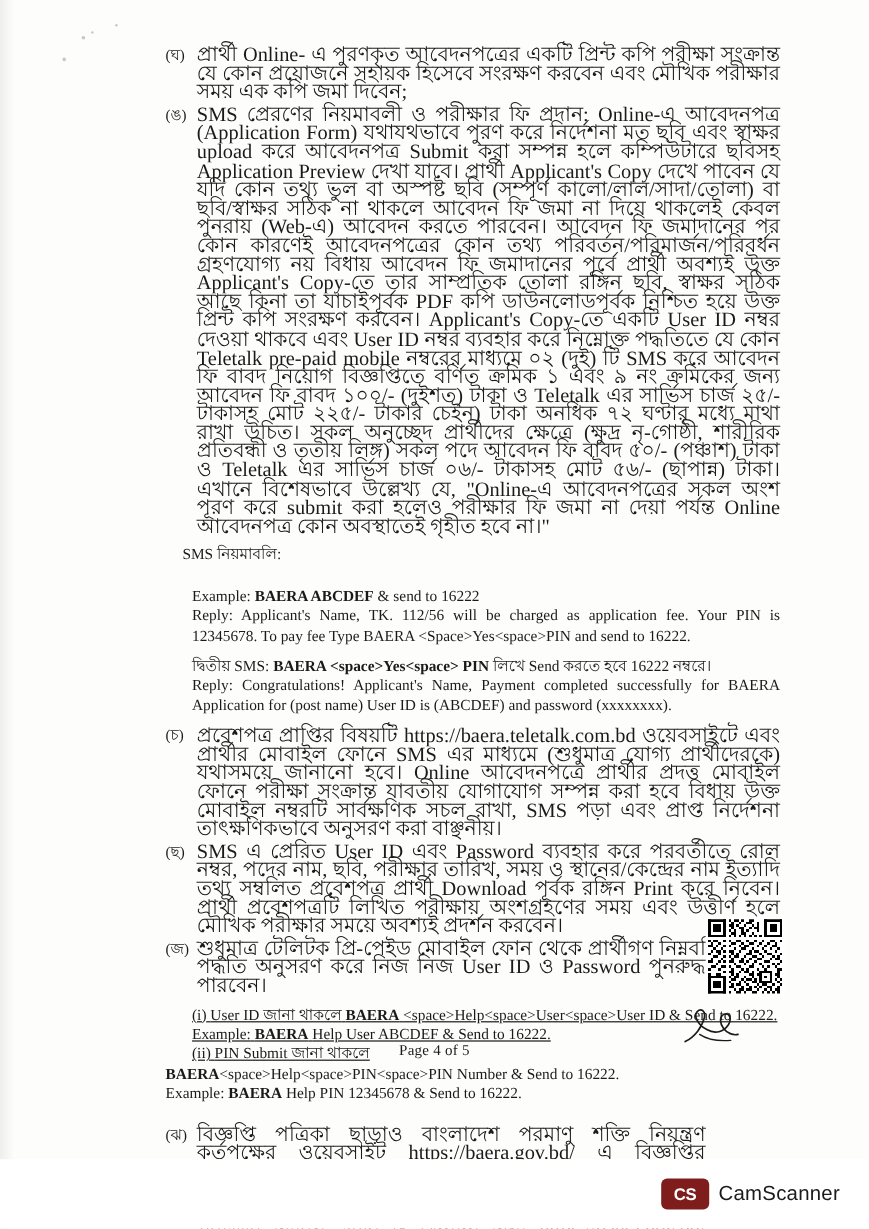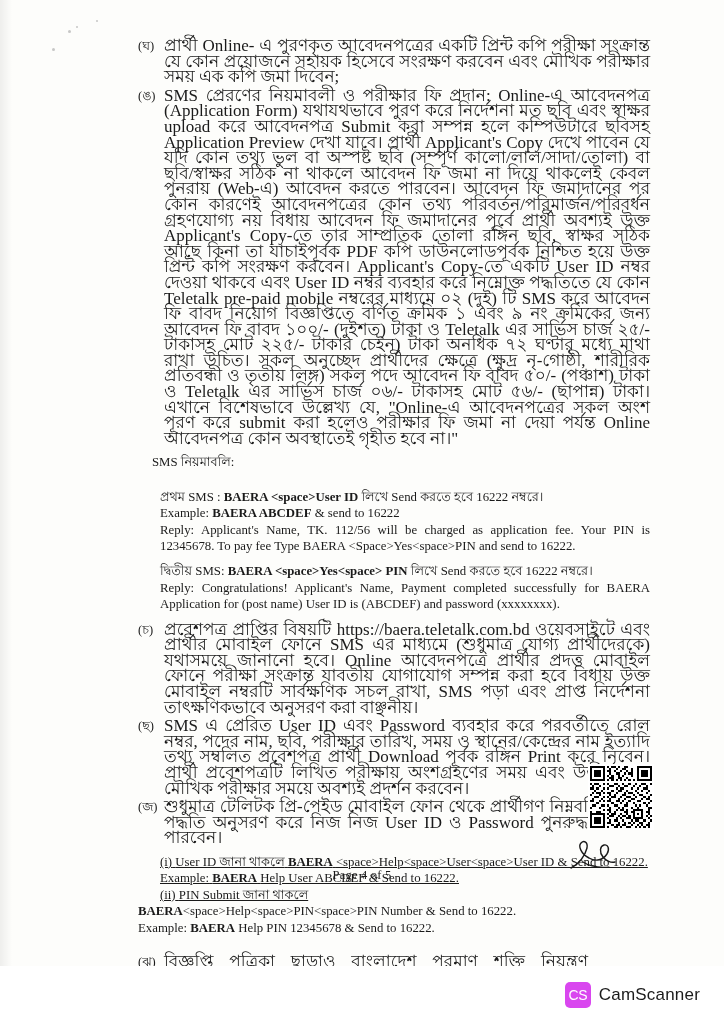--- a/index.html
+++ b/index.html
@@ -114,27 +114,27 @@
     bottom: 0;
     height: 58px;
     background: #ffffff;
     display: flex;
     align-items: center;
     justify-content: flex-end;
     padding-right: 24px;
     box-sizing: border-box;
   }
   .cs-logo {
-    width: 26px;
+    width: 40px;
     height: 26px;
-    background: #d946ef;
+    background: #7f1d1d;
     color: #fff;
     border-radius: 5px;
     font-family: "Liberation Sans", sans-serif;
-    font-weight: normal;
+    font-weight: bold;
     font-size: 14px;
     display: flex;
     align-items: center;
     justify-content: center;
     letter-spacing: -0.5px;
     margin-right: 8px;
   }
   .cs-text {
     font-family: "Liberation Sans", sans-serif;
     font-size: 17px;
@@ -167,25 +167,20 @@
     </div>
 
     <div class="item">
       <div class="marker bn">(ঙ)</div>
       <div class="body bn">SMS প্রেরণের নিয়মাবলী ও পরীক্ষার ফি প্রদান: Online-এ আবেদনপত্র (Application Form) যথাযথভাবে পুরণ করে নির্দেশনা মত ছবি এবং স্বাক্ষর upload করে আবেদনপত্র Submit করা সম্পন্ন হলে কম্পিউটারে ছবিসহ Application Preview দেখা যাবে। প্রার্থী Applicant's Copy দেখে পাবেন যে যদি কোন তথ্য ভুল বা অস্পষ্ট ছবি (সম্পূর্ণ কালো/লাল/সাদা/তোলা) বা ছবি/স্বাক্ষর সঠিক না থাকলে আবেদন ফি জমা না দিয়ে থাকলেই কেবল পুনরায় (Web-এ) আবেদন করতে পারবেন। আবেদন ফি জমাদানের পর কোন কারণেই আবেদনপত্রের কোন তথ্য পরিবর্তন/পরিমার্জন/পরিবর্ধন গ্রহণযোগ্য নয় বিধায় আবেদন ফি জমাদানের পূর্বে প্রার্থী অবশ্যই উক্ত Applicant's Copy-তে তার সাম্প্রতিক তোলা রঙ্গিন ছবি, স্বাক্ষর সঠিক আছে কিনা তা যাচাইপূর্বক PDF কপি ডাউনলোডপূর্বক নিশ্চিত হয়ে উক্ত প্রিন্ট কপি সংরক্ষণ করবেন। Applicant's Copy-তে একটি User ID নম্বর দেওয়া থাকবে এবং User ID নম্বর ব্যবহার করে নিম্নোক্ত পদ্ধতিতে যে কোন Teletalk pre-paid mobile নম্বরের মাধ্যমে ০২ (দুই) টি SMS করে আবেদন ফি বাবদ নিয়োগ বিজ্ঞপ্তিতে বর্ণিত ক্রমিক ১ এবং ৯ নং ক্রমিকের জন্য আবেদন ফি বাবদ ১০০/- (দুইশত) টাকা ও Teletalk এর সার্ভিস চার্জ ২৫/- টাকাসহ মোট ২২৫/- টাকার চেইন) টাকা অনধিক ৭২ ঘণ্টার মধ্যে মাথা রাখা উচিত। সকল অনুচ্ছেদ প্রার্থীদের ক্ষেত্রে (ক্ষুদ্র নৃ-গোষ্ঠী, শারীরিক প্রতিবন্ধী ও তৃতীয় লিঙ্গ) সকল পদে আবেদন ফি বাবদ ৫০/- (পঞ্চাশ) টাকা ও Teletalk এর সার্ভিস চার্জ ০৬/- টাকাসহ মোট ৫৬/- (ছাপান্ন) টাকা। এখানে বিশেষভাবে উল্লেখ্য যে, "Online-এ আবেদনপত্রের সকল অংশ পূরণ করে submit করা হলেও পরীক্ষার ফি জমা না দেয়া পর্যন্ত Online আবেদনপত্র কোন অবস্থাতেই গৃহীত হবে না।"</div>
     </div>
 
     <div class="sms-block">
       <div class="sms-title bn">SMS নিয়মাবলি:</div>
 
-      <div class="sms-line">
-        <span class="bn">প্রথম SMS :</span>
-        <b>BAERA &lt;space&gt;User ID</b>
-        <span class="bn">লিখে Send করতে হবে 16222 নম্বরে।</span>
-      </div>
       <div class="sms-line">
         <span>Example:</span>
         <b>BAERA ABCDEF</b>
         <span>&amp; send to 16222</span>
       </div>
       <div class="sms-line j">Reply: Applicant's Name, TK. 112/56 will be charged as application fee. Your PIN is 12345678. To pay fee Type BAERA &lt;Space&gt;Yes&lt;space&gt;PIN and send to 16222.</div>
 
       <div class="gap"></div>
 
       <div class="sms-line">

